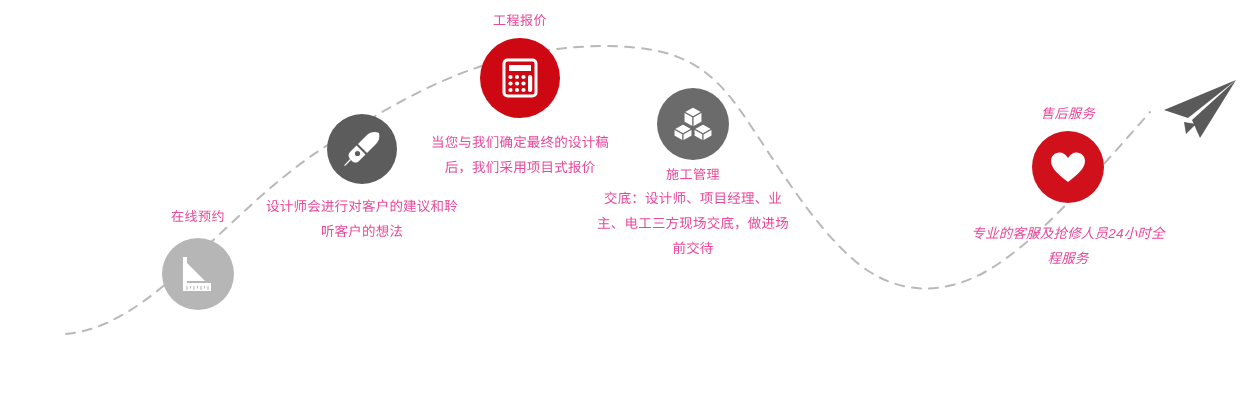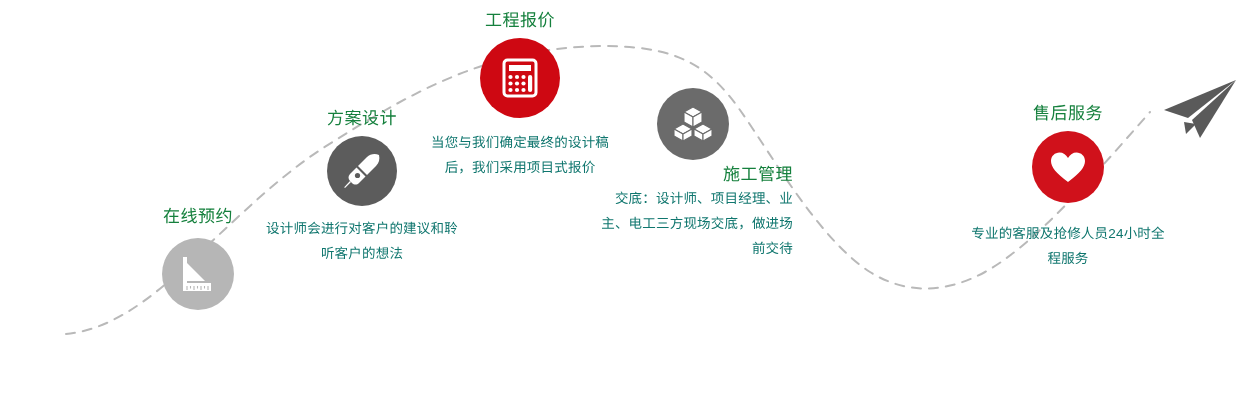--- a/index.html
+++ b/index.html
@@ -25,53 +25,53 @@
     width: 1245px;
     height: 402px;
     pointer-events: none;
   }
   .step {
     position: absolute;
     width: 200px;
     text-align: center;
   }
   .step-title {
-    font-size: 17px;
+    font-size: 13px;
     line-height: 22px;
-    color: #15803d;
+    color: #ec4899;
     letter-spacing: 0.5px;
     white-space: nowrap;
   }
   .icon-wrap {
     display: flex;
     align-items: center;
     justify-content: center;
   }
   .icon-circle {
     border-radius: 50%;
     display: flex;
     align-items: center;
     justify-content: center;
   }
   .step-desc {
     font-size: 13.5px;
     line-height: 25px;
-    color: #0f766e;
+    color: #ec4899;
     letter-spacing: 0.2px;
   }
   .title-above .step-title { margin-bottom: 6px; }
   .title-below .step-title { margin-top: 4px; }
 
   
   #step-1 { left: 98px;  top: 206px; }
   #step-2 { left: 262px; top: 108px; }
   #step-3 { left: 420px; top: 10px;  }
-  #step-4 { left: 593px; top: 88px; text-align: right;  }
+  #step-4 { left: 593px; top: 88px;  }
   #step-5 { left: 765px; top: 183px; }
-  #step-6 { left: 968px; top: 103px; }
+  #step-6 { left: 968px; top: 103px; font-style: italic; }
 
   #step-1 .icon-circle { width: 72px; height: 72px; background: #b6b6b6; }
   #step-2 .icon-circle { width: 70px; height: 70px; background: #5c5c5c; }
   #step-3 .icon-circle { width: 80px; height: 80px; background: #ce0812; }
   #step-4 .icon-circle { width: 72px; height: 72px; background: #6b6b6b; }
   #step-5 .icon-circle { width: 74px; height: 74px; background: #5f5f5f; }
   #step-6 .icon-circle { width: 72px; height: 72px; background: #d0111b; }
 
   #step-1 .icon-wrap { margin: 10px 0 8px; }
   #step-2 .icon-wrap { margin: 6px 0 10px; }
@@ -131,21 +131,20 @@
             <line x1="24" y1="33" x2="24" y2="37"></line>
             <line x1="27.5" y1="33" x2="27.5" y2="35.5"></line>
             <line x1="31" y1="33" x2="31" y2="37"></line>
           </g>
         </svg>
       </div>
     </div>
   </div>
 
   <div class="step title-above" id="step-2">
-    <div class="step-title">方案设计</div>
     <div class="icon-wrap">
       <div class="icon-circle">
         <svg width="42" height="42" viewBox="0 0 42 42">
           <g fill="#ffffff">
             <path d="M 38 5 C 39 9 38 13 35 16 L 26 25 L 17 16 L 26 7 C 29 4 34 3 38 5 Z"></path>
             <path d="M 15.5 17.5 L 24.5 26.5 L 18 33 C 16 35 13 35 11 33 L 9 31 C 7 29 7 26 9 24 Z"></path>
             <circle cx="16.5" cy="25.5" r="2.6" fill="#5c5c5c"></circle>
             <path d="M 10 32 L 4 38 L 3.2 37.2 L 9 31 Z"></path>
           </g>
         </svg>

